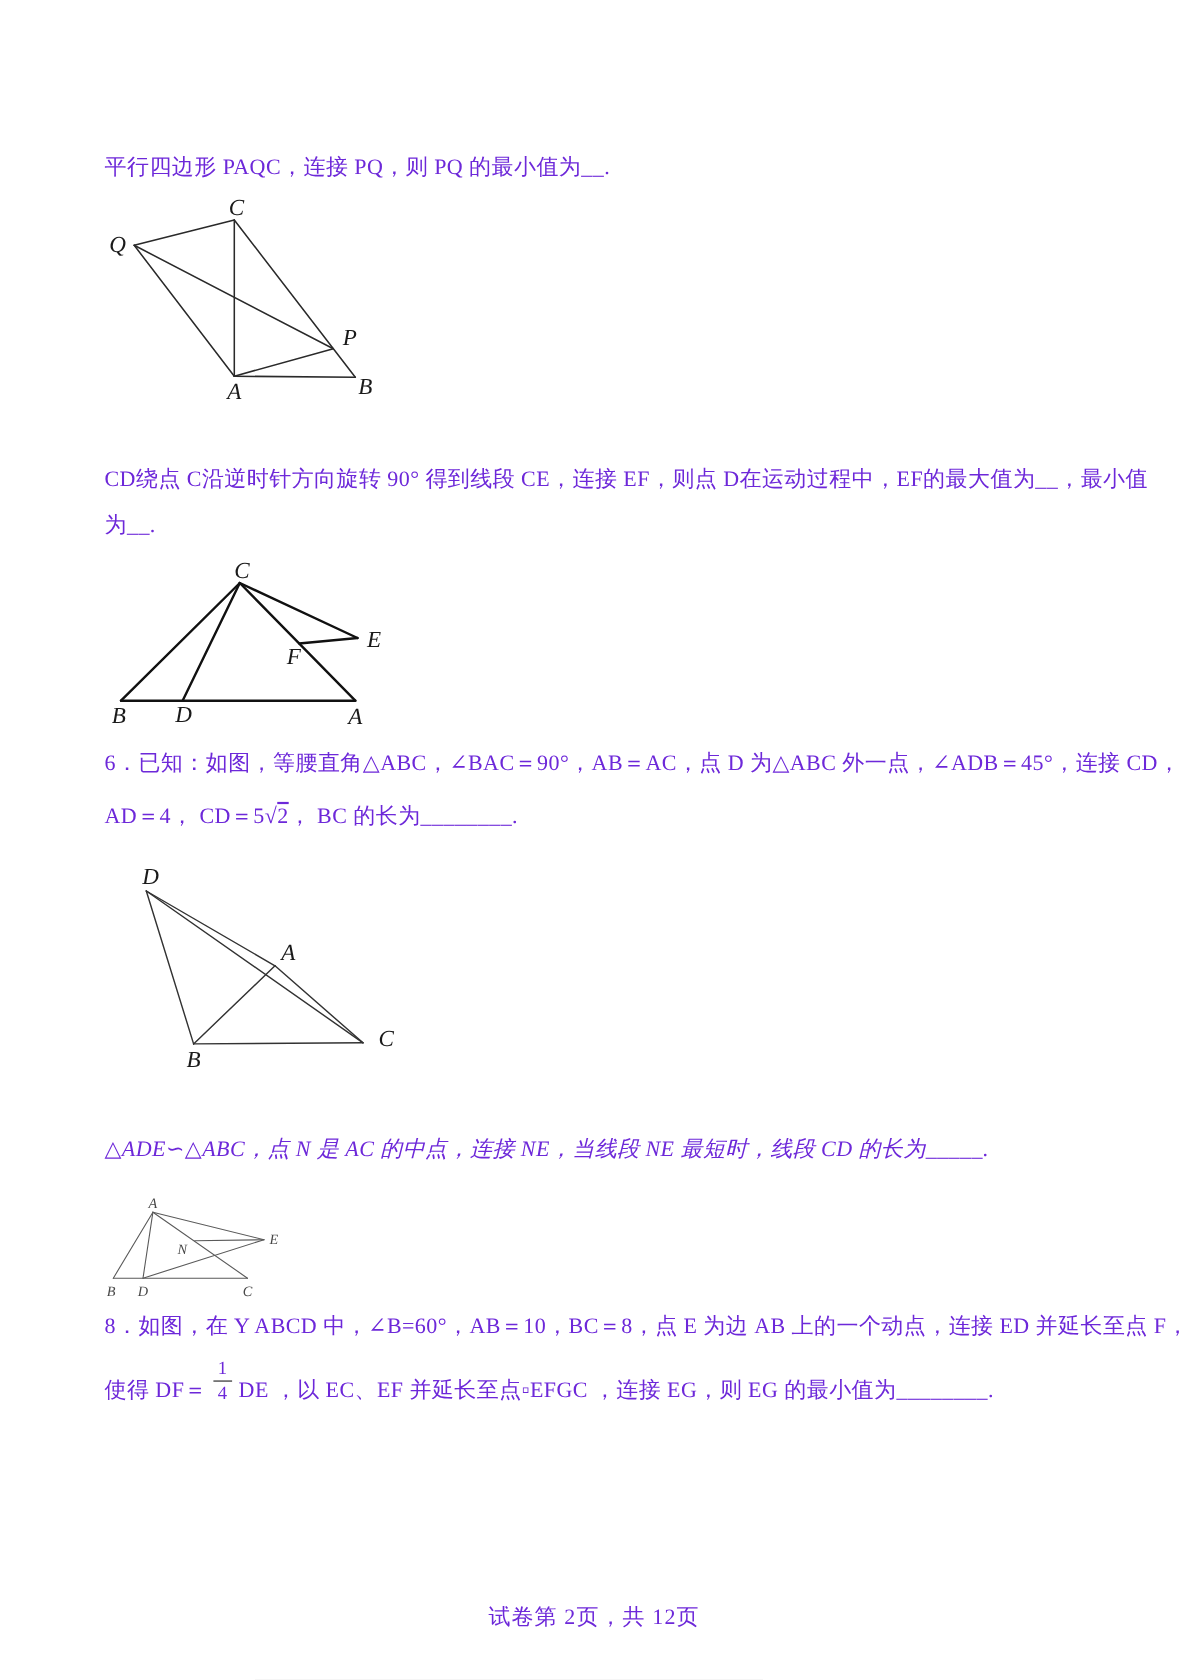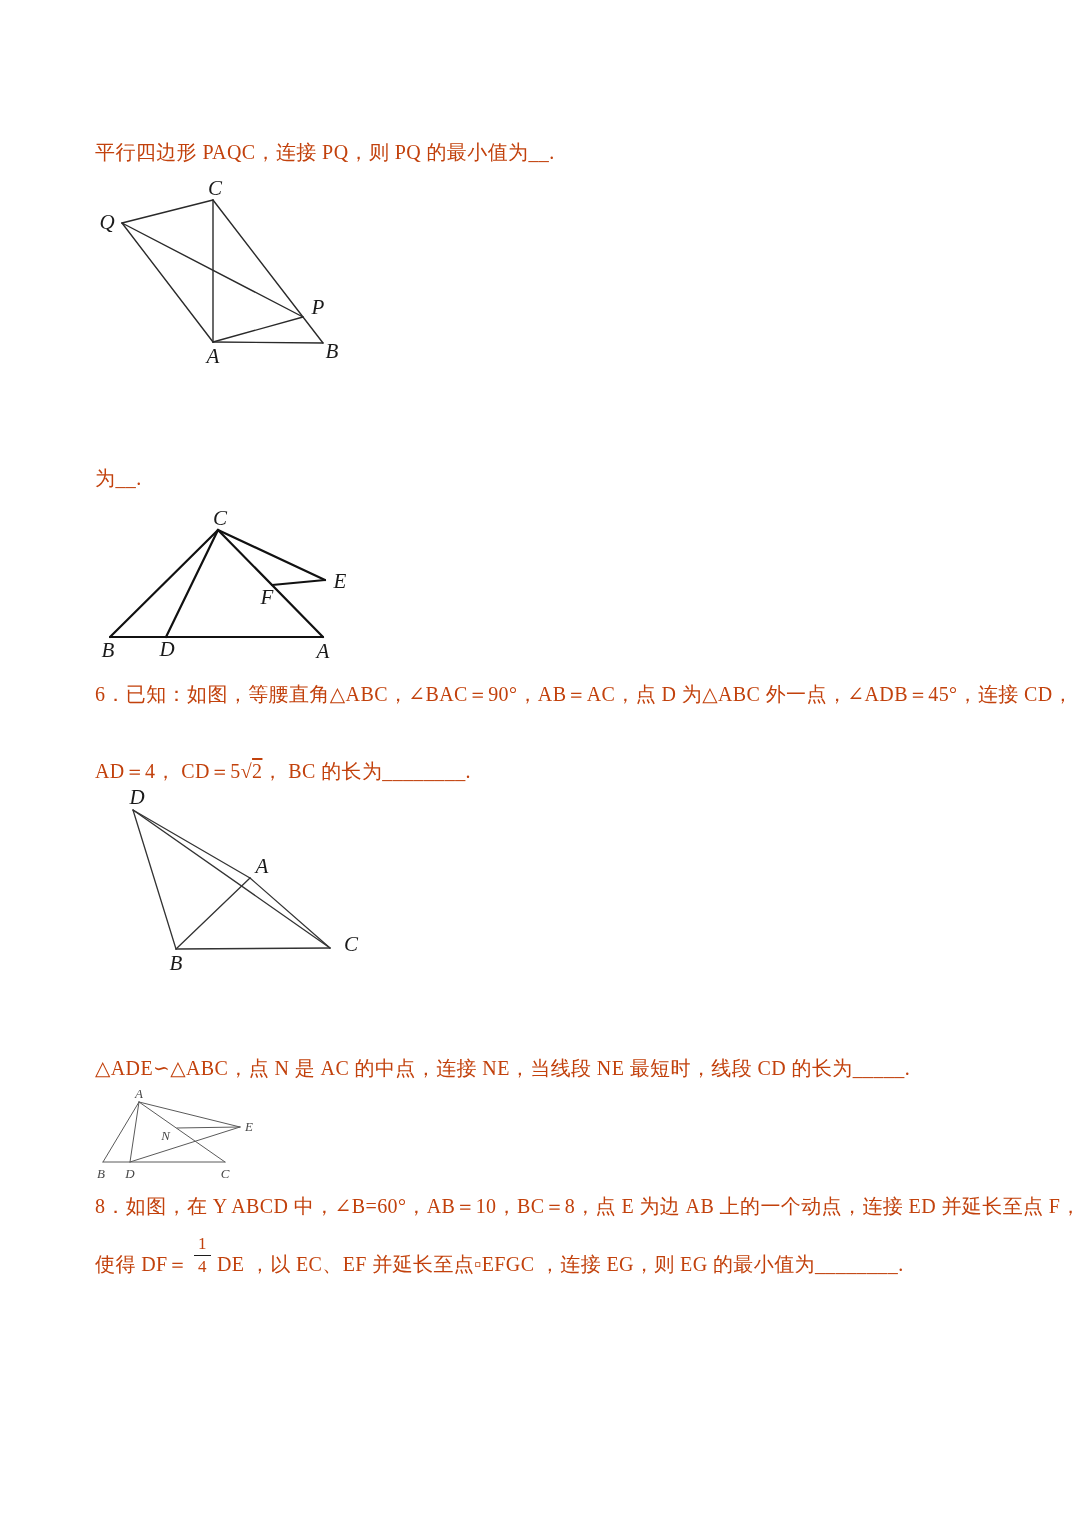--- a/index.html
+++ b/index.html
@@ -2,21 +2,21 @@
 <html><head>
 <meta charset="utf-8">
 <style>
   html,body { margin:0; padding:0; background:#e8e8e8; }
   .page {
     position:relative;
     width:1080px; height:1527px;
     margin:0 auto;
     background:#ffffff;
     font-family:"Liberation Serif","DejaVu Serif",serif;
-    color:#c2410c;
+    color:#6d28d9;
     overflow:hidden;
   }
   .tline {
     position:absolute;
     left:95px;
     font-size:20px;
     line-height:24px;
     white-space:nowrap;
     letter-spacing:0.4px;
   }
@@ -70,60 +70,61 @@
       <line x1="123" y1="164" x2="213" y2="139"></line>
       <line x1="123" y1="164" x2="233" y2="165"></line>
     </g>
     <text class="fig-label" x="125" y="17" text-anchor="middle">C</text>
     <text class="fig-label" x="17" y="51" text-anchor="middle">Q</text>
     <text class="fig-label" x="228" y="136" text-anchor="middle">P</text>
     <text class="fig-label" x="123" y="185" text-anchor="middle">A</text>
     <text class="fig-label" x="242" y="180" text-anchor="middle">B</text>
   </svg>
 
+  <div class="tline" style="top:424px;">CD绕点 C沿逆时针方向旋转 90° 得到线段 CE，连接 EF，则点 D在运动过程中，EF的最大值为__，最小值</div>
   <div class="tline" style="top:466px;text-align:right;">为__.</div>
 
   <svg class="figure" style="left:95px; top:505px;" width="270" height="165">
     <g stroke="#111111" stroke-width="2.2" stroke-linecap="round">
       <line x1="15" y1="132" x2="123" y2="25"></line>
       <line x1="15" y1="132" x2="228" y2="132"></line>
       <line x1="123" y1="25" x2="71" y2="132"></line>
       <line x1="123" y1="25" x2="228" y2="132"></line>
       <line x1="123" y1="25" x2="230" y2="75"></line>
       <line x1="177" y1="80" x2="230" y2="75"></line>
     </g>
     <text class="fig-label" x="125" y="20" text-anchor="middle">C</text>
     <text class="fig-label" x="13" y="152" text-anchor="middle">B</text>
     <text class="fig-label" x="72" y="151" text-anchor="middle">D</text>
     <text class="fig-label" x="228" y="153" text-anchor="middle">A</text>
     <text class="fig-label" x="172" y="99" text-anchor="middle">F</text>
     <text class="fig-label" x="245" y="83" text-anchor="middle">E</text>
   </svg>
 
   <div class="tline" style="top:682px;">6．已知：如图，等腰直角△ABC，∠BAC＝90°，AB＝AC，点 D 为△ABC 外一点，∠ADB＝45°，连接 CD，</div>
-  <div class="tline" style="top:759px;">
+  <div class="tline" style="top:730px;">
     <span>AD＝4， CD＝5√</span><span class="radicand">2</span><span>， BC 的长为________.</span>
   </div>
 
   <svg class="figure" style="left:110px; top:788px;" width="265" height="195">
     <g stroke="#333333" stroke-width="1.3" stroke-linecap="round">
       <line x1="23" y1="22" x2="66" y2="161"></line>
       <line x1="66" y1="161" x2="220" y2="160"></line>
       <line x1="23" y1="22" x2="220" y2="160"></line>
       <line x1="23" y1="22" x2="140" y2="90"></line>
       <line x1="140" y1="90" x2="220" y2="160"></line>
       <line x1="66" y1="161" x2="140" y2="90"></line>
     </g>
     <text class="fig-label" x="27" y="16" text-anchor="middle">D</text>
     <text class="fig-label" x="152" y="85" text-anchor="middle">A</text>
     <text class="fig-label" x="66" y="182" text-anchor="middle">B</text>
     <text class="fig-label" x="234" y="163" text-anchor="start">C</text>
   </svg>
 
-  <div class="tline" style="top:1056px;">△ADE∽△ABC，点 N 是 AC 的中点，连接 NE，当线段 NE 最短时，线段 CD 的长为_____.</div>
+  <div class="tline" style="top:1033px;font-style:italic;">△ADE∽△ABC，点 N 是 AC 的中点，连接 NE，当线段 NE 最短时，线段 CD 的长为_____.</div>
 
   <svg class="figure" style="left:88px; top:1085px;" width="185" height="100">
     <g stroke="#5a5a5a" stroke-width="1" stroke-linecap="round">
       <line x1="51" y1="17" x2="15" y2="77"></line>
       <line x1="51" y1="17" x2="42" y2="77"></line>
       <line x1="51" y1="17" x2="137" y2="77"></line>
       <line x1="51" y1="17" x2="152" y2="42"></line>
       <line x1="15" y1="77" x2="137" y2="77"></line>
       <line x1="42" y1="77" x2="152" y2="42"></line>
       <line x1="89" y1="43" x2="152" y2="42"></line>
@@ -139,14 +140,15 @@
   <div class="tline" style="top:1194px;">8．如图，在 Y ABCD 中，∠B=60°，AB＝10，BC＝8，点 E 为边 AB 上的一个动点，连接 ED 并延长至点 F，</div>
   <div class="tline p8row" style="top:1226px; height:50px;align-items:flex-end;">
     <span>使得 DF＝</span>
     <span class="frac">
       <span class="num">1</span>
       <span class="den">4</span>
     </span>
     <span>DE ，以 EC、EF 并延长至点▫EFGC ，连接 EG，则 EG 的最小值为________.</span>
   </div>
 
+  <div class="footer" style="top:1456px;">试卷第 2页，共 12页</div>
 
 </div>
 
 </body></html>

